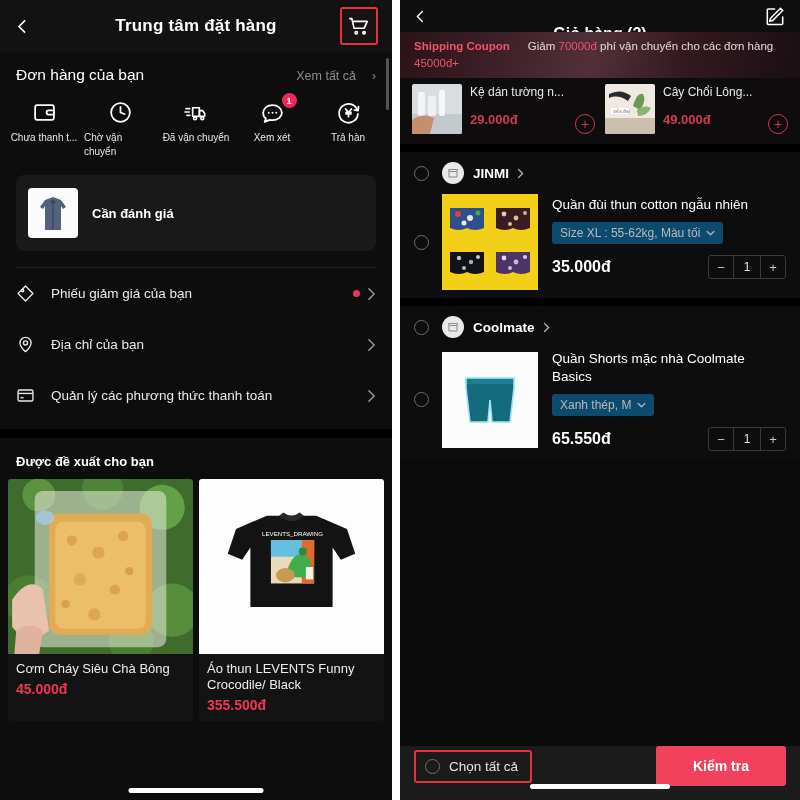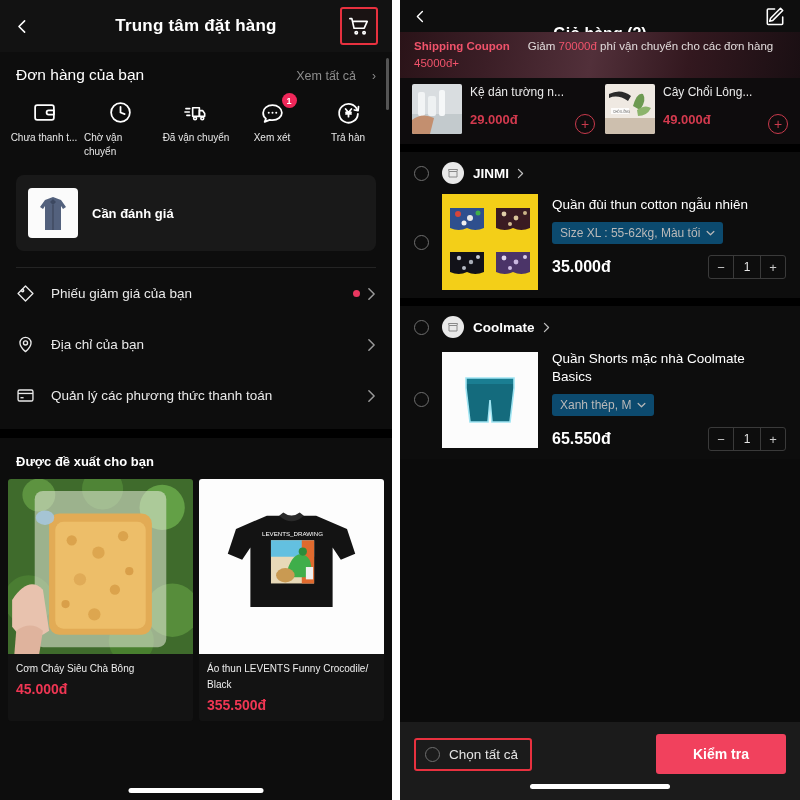--- a/index.html
+++ b/index.html
@@ -106,21 +106,21 @@
   .red-dot { width: 7px; height: 7px; border-radius: 50%; background: #e8375f; }
   .chev-r { color: #9a9a9a; }
   .chev-r svg { width: 9px; height: 14px; display: block; }
 
   .thick-sep { height: 9px; background: #000; margin-top: 8px; }
 
   .rec-title { color: #fff; font-size: 13px; font-weight: bold; padding: 16px 16px 10px 16px; }
   .rec-grid { display: flex; gap: 6px; padding: 0 8px; }
   .rec-card { flex: 1; background: #131313; border-radius: 3px; overflow: hidden; }
   .rec-img { width: 100%; height: 175px; position: relative; overflow: hidden; }
-  .rec-name { color: #eee; font-size: 10px; line-height: 16px; padding: 7px 8px 2px 8px; }
+  .rec-name { color: #eee; font-size: 13px; line-height: 16px; padding: 7px 8px 2px 8px; }
   .rec-price { color: #ef3653; font-size: 14px; font-weight: bold; padding: 2px 8px 8px 8px; }
 
   .lp-scrollbar {
     position: absolute; right: 3px; top: 58px;
     width: 3px; height: 52px; border-radius: 2px; background: #555;
   }
   .home-indic {
     position: absolute; bottom: 7px; left: 50%; transform: translateX(-50%);
     width: 135px; height: 5px; border-radius: 3px; background: #fff;
   }
@@ -218,21 +218,21 @@
   }
   .st-val {
     width: 28px; height: 22px; display:flex; align-items:center; justify-content:center;
     color: #e6e6e6; font-size: 12px;
     border-left: 1px solid #3a3a3a; border-right: 1px solid #3a3a3a;
   }
   .rp-sep { height: 8px; background: #000; }
 
   .rp-bottom {
     position: absolute; left: 0; right: 0; bottom: 0;
-    height: 78px; background: #1b1b1b;
+    height: 54px; background: #1b1b1b;
     display: flex; align-items: center; padding: 18px 14px;
   }
   .selall-box {
     display: flex; align-items: center; gap: 9px;
     border: 2px solid #e8313f; border-radius: 3px;
     padding: 7px 12px 7px 9px;
     margin-top: -14px;
   }
   .selall-lbl { color: #e4e4e4; font-size: 13.5px; }
   .checkout-btn {

